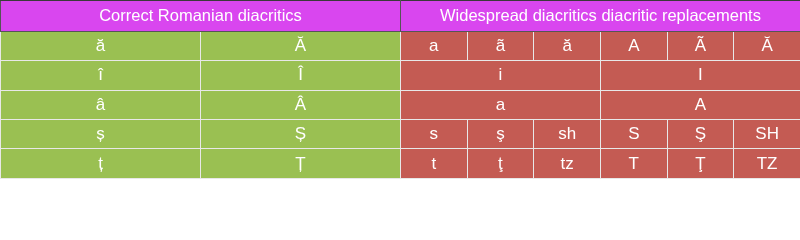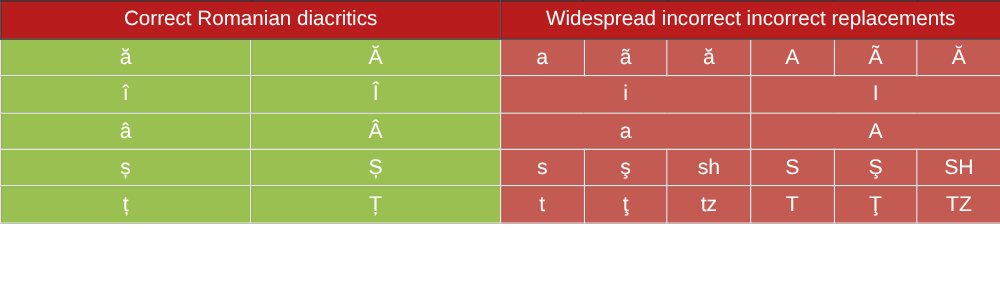--- a/index.html
+++ b/index.html
@@ -29,21 +29,21 @@
   table.diacritics-table th {
     text-align: center;
     vertical-align: middle;
     font-weight: normal;
     padding: 0;
     line-height: 1.05;
     color: #ffffff;
   }
   
   .hdr-top td {
-    background: #b91c1c;
+    background: #d946ef;
     color: #ffffff;
     font-size: 16.5px;
     height: 26px;
     border: 1px solid #555555;
     border-top: 1px solid #3a3a3a;
   }
   .hdr-sub td {
     background: #000000;
     color: #ffffff;
     font-size: 16.5px;
@@ -79,21 +79,21 @@
       <col class="c-right">
         <col class="c-right">
         <col class="c-right">
       <col class="c-right">
         <col class="c-right">
         <col class="c-right">
     </colgroup>
     <tbody>
       <tr class="hdr-top">
         <td colspan="2">Correct Romanian diacritics</td>
-        <td colspan="6">Widespread incorrect incorrect replacements</td>
+        <td colspan="6">Widespread diacritics diacritic replacements</td>
       </tr>
 
       <tr class="data-row">
         <td class="correct">ă</td>
         <td class="correct">Ă</td>
         <td class="incorrect">a</td>
         <td class="incorrect">ã</td>
         <td class="incorrect">ă</td>
         <td class="incorrect">A</td>
         <td class="incorrect">Ã</td>

